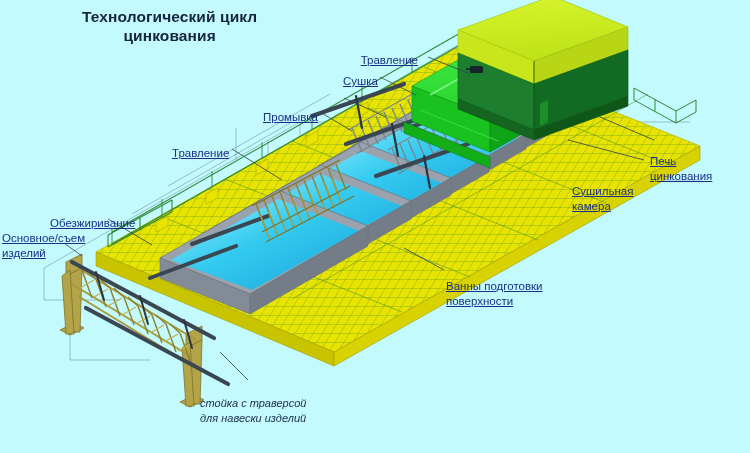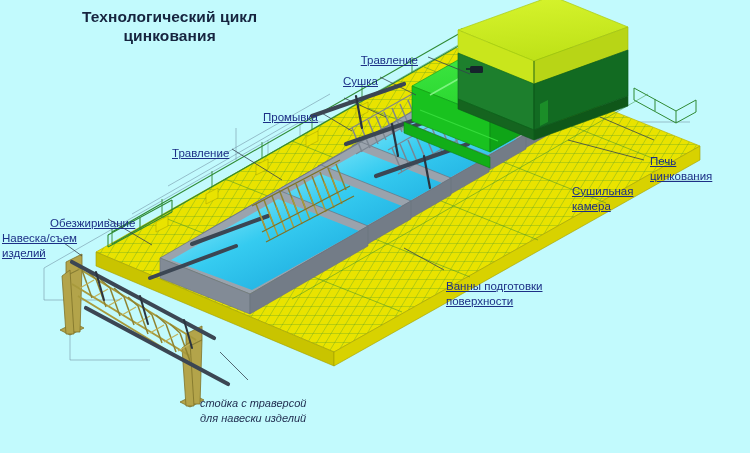--- a/index.html
+++ b/index.html
@@ -431,21 +431,21 @@
 
   <div class="lbl l" style="left:172px; top:131px; width:120px;">
     <span>Травление</span>
   </div>
 
   <div class="lbl l" style="left:50px; top:201px; width:140px;">
     <span>Обезжиривание</span>
   </div>
 
   <div class="lbl l" style="left:2px; top:215px; width:104px; line-height:1.35;">
-    <span>Навеска/съем
+    <span>Основное/съем
 изделий</span>
   </div>
 
   <div class="lbl c" style="left:650px; top:138px; width:86px; line-height:1.35;">
     <span>Печь
 цинкования</span>
   </div>
 
   <div class="lbl c" style="left:572px; top:168px; width:82px; line-height:1.35;">
     <span>Сушильная

